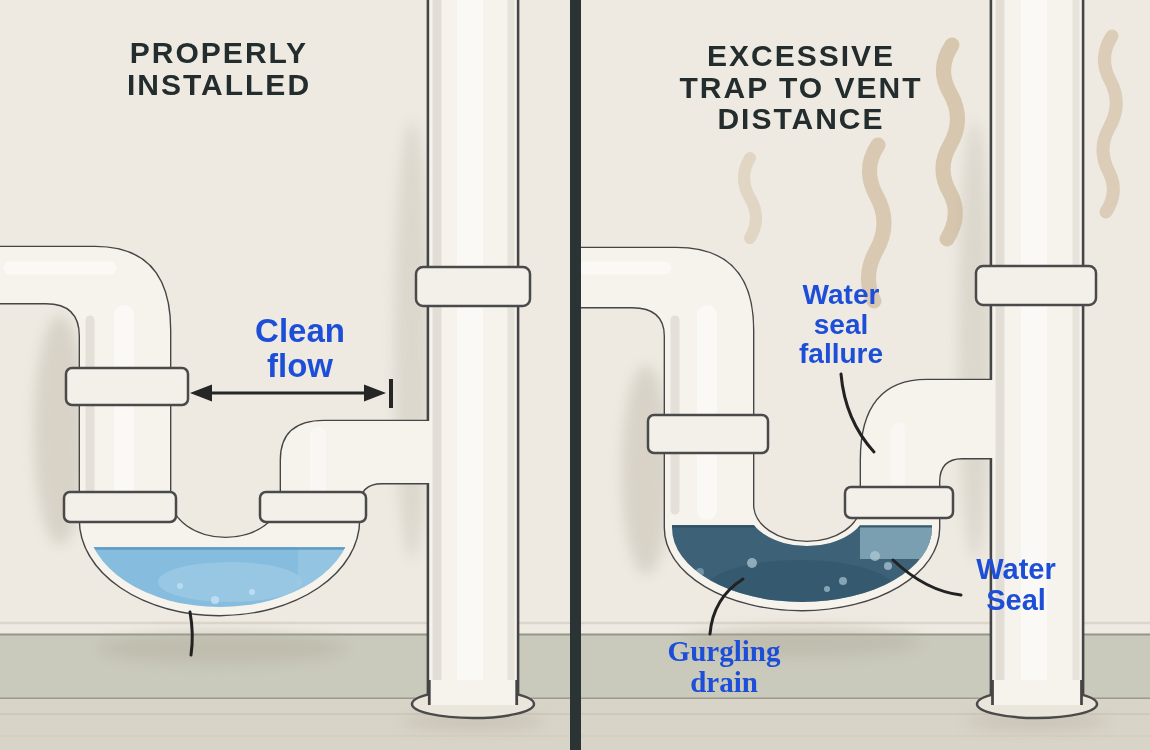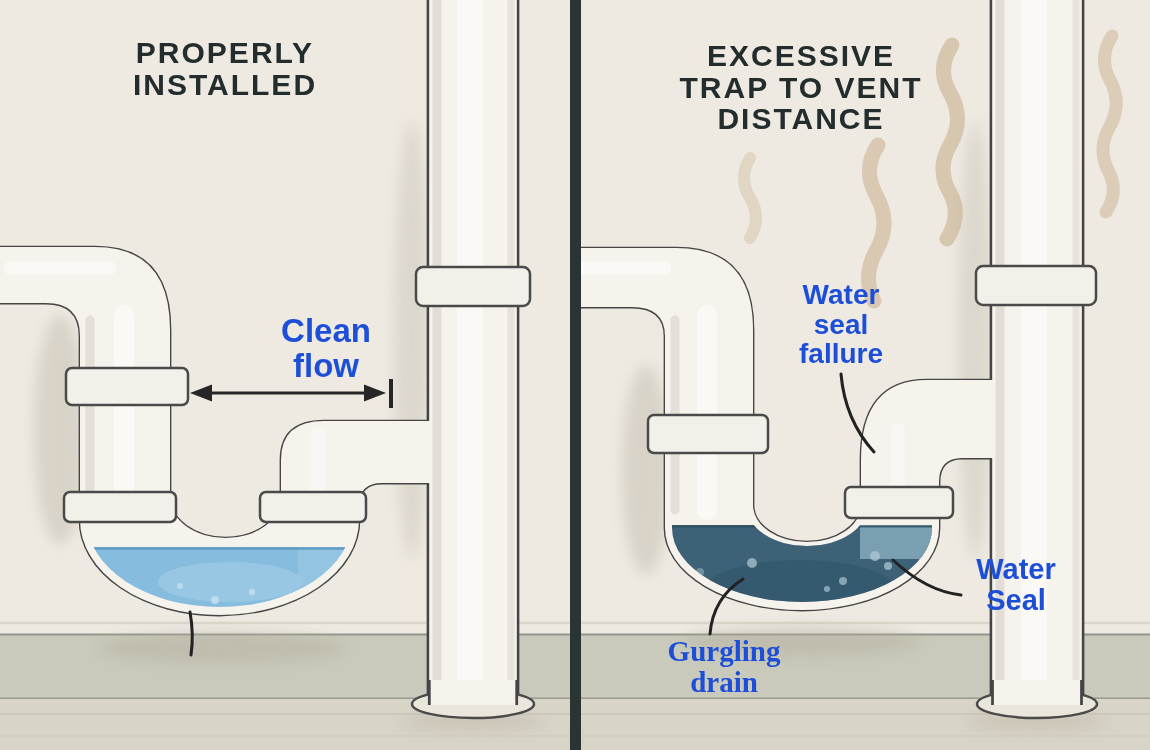--- a/index.html
+++ b/index.html
@@ -149,27 +149,27 @@
     </g>
 
     <path class="leader" d="M 841,374 Q 845,420 874,452"></path>
     <path class="leader" d="M 893,560 Q 926,591 961,595"></path>
     <path class="leader" d="M 743,579 Q 713,598 710,634"></path>
   </g>
 
   <rect x="570" y="0" width="11" height="750" fill="#2b3435"></rect>
 </svg>
 
-<div class="lbl title" style="left:225px;top:37px;text-align:center;">PROPERLY
+<div class="lbl title" style="left:219px;top:37px;text-align:center;">PROPERLY
 INSTALLED</div>
 <div class="lbl title" style="left:801px;top:40px;">EXCESSIVE
 TRAP TO VENT
 DISTANCE</div>
 
-<div class="lbl" style="left:300px;top:314px;font-size:33px;margin-left:26px;">Clean
+<div class="lbl" style="left:300px;top:314px;font-size:33px;">Clean
 flow</div>
 
 <div class="lbl" style="left:841px;top:280px;font-size:28px;">Water
 seal
 fallure</div>
 <div class="lbl" style="left:1016px;top:554px;font-size:29px;">Water
 Seal</div>
 <div class="lbl" style="left:724px;top:636px;font-size:29px;font-family:Liberation Serif, serif;">Gurgling
 drain</div>
 </div>

